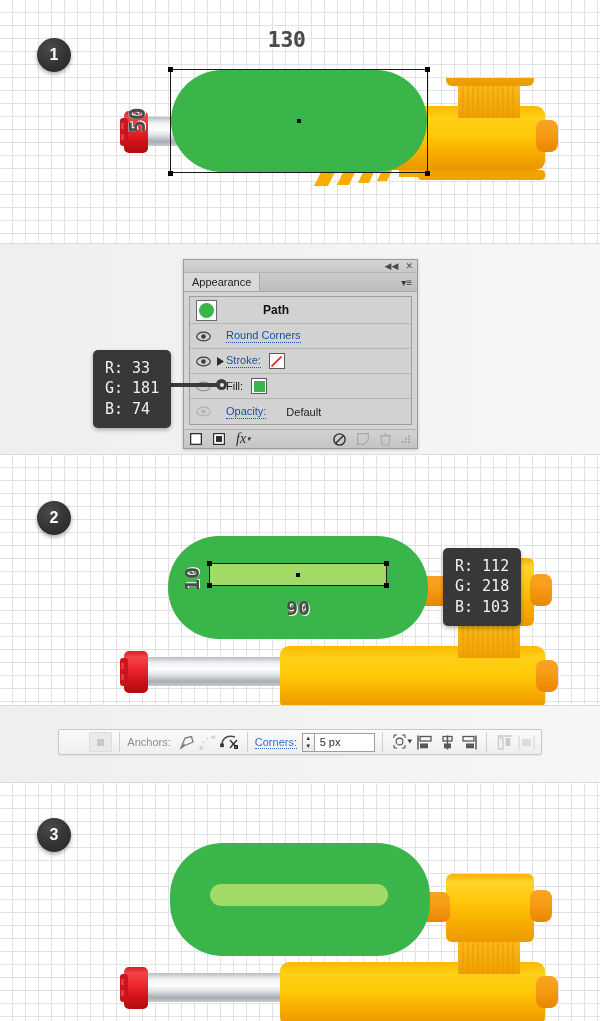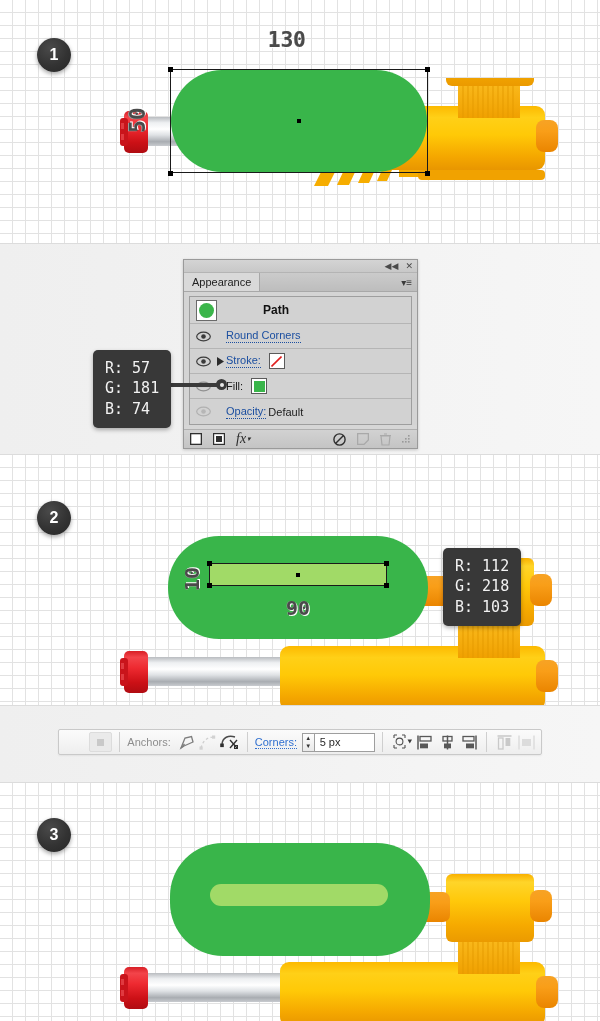--- a/index.html
+++ b/index.html
@@ -377,21 +377,21 @@
 
         <div class="arow">
           <div class="eye-cell">
             <svg width="15" height="11" viewBox="0 0 15 11">
                 <ellipse cx="7.5" cy="5.5" rx="6.8" ry="4.4" fill="none" stroke="#b0b0b0" stroke-width="1.2"></ellipse>
                 <circle cx="7.5" cy="5.5" r="2.3" fill="#b6b6b6"></circle>
               </svg>
           </div>
           <div class="tri-cell"></div>
           <span class="arow-label">Opacity:</span>
-          <span style="margin-left:2px;color:#1c1c1c;font-size:11px;">Default</span>
+          <span style="margin-left:20px;color:#1c1c1c;font-size:11px;">Default</span>
         </div>
 
       </div>
     </div>
 
     <div class="panel-footer">
       <span class="f-icon">
         <svg width="12" height="12" viewBox="0 0 12 12">
             <rect x="0.5" y="0.5" width="11" height="11" fill="#fff" stroke="#2f2f2f" stroke-width="1.6"></rect>
           </svg>
@@ -438,21 +438,21 @@
       </span>
     </div>
   </div>
 
 
   <div class="leader" style="left:160px; top:383px; width:62px;"></div>
   <div class="leader-dot" style="left:216px; top:379px;">
       <i></i>
     </div>
   <div class="callout" style="left:93px; top:350px; padding:8px 12px 9px 12px; font-size:15px; line-height:1.35;">
-    <div class="line">R: 57</div>
+    <div class="line">R: 33</div>
     <div class="line">G: 181</div>
     <div class="line">B: 74</div>
   </div>
 
   <div class="canvas" id="canvas2">
 
     <svg class="gun" style="left:118px; top:88px;" width="482" height="165" viewBox="0 0 482 165">
       <rect x="22" y="114" width="140" height="29" fill="url(#steel)"></rect>
       <rect x="6" y="108" width="24" height="42" rx="5" fill="url(#redtip)"></rect>
       <rect x="2" y="115" width="8" height="28" rx="3" fill="#c9141b"></rect>

